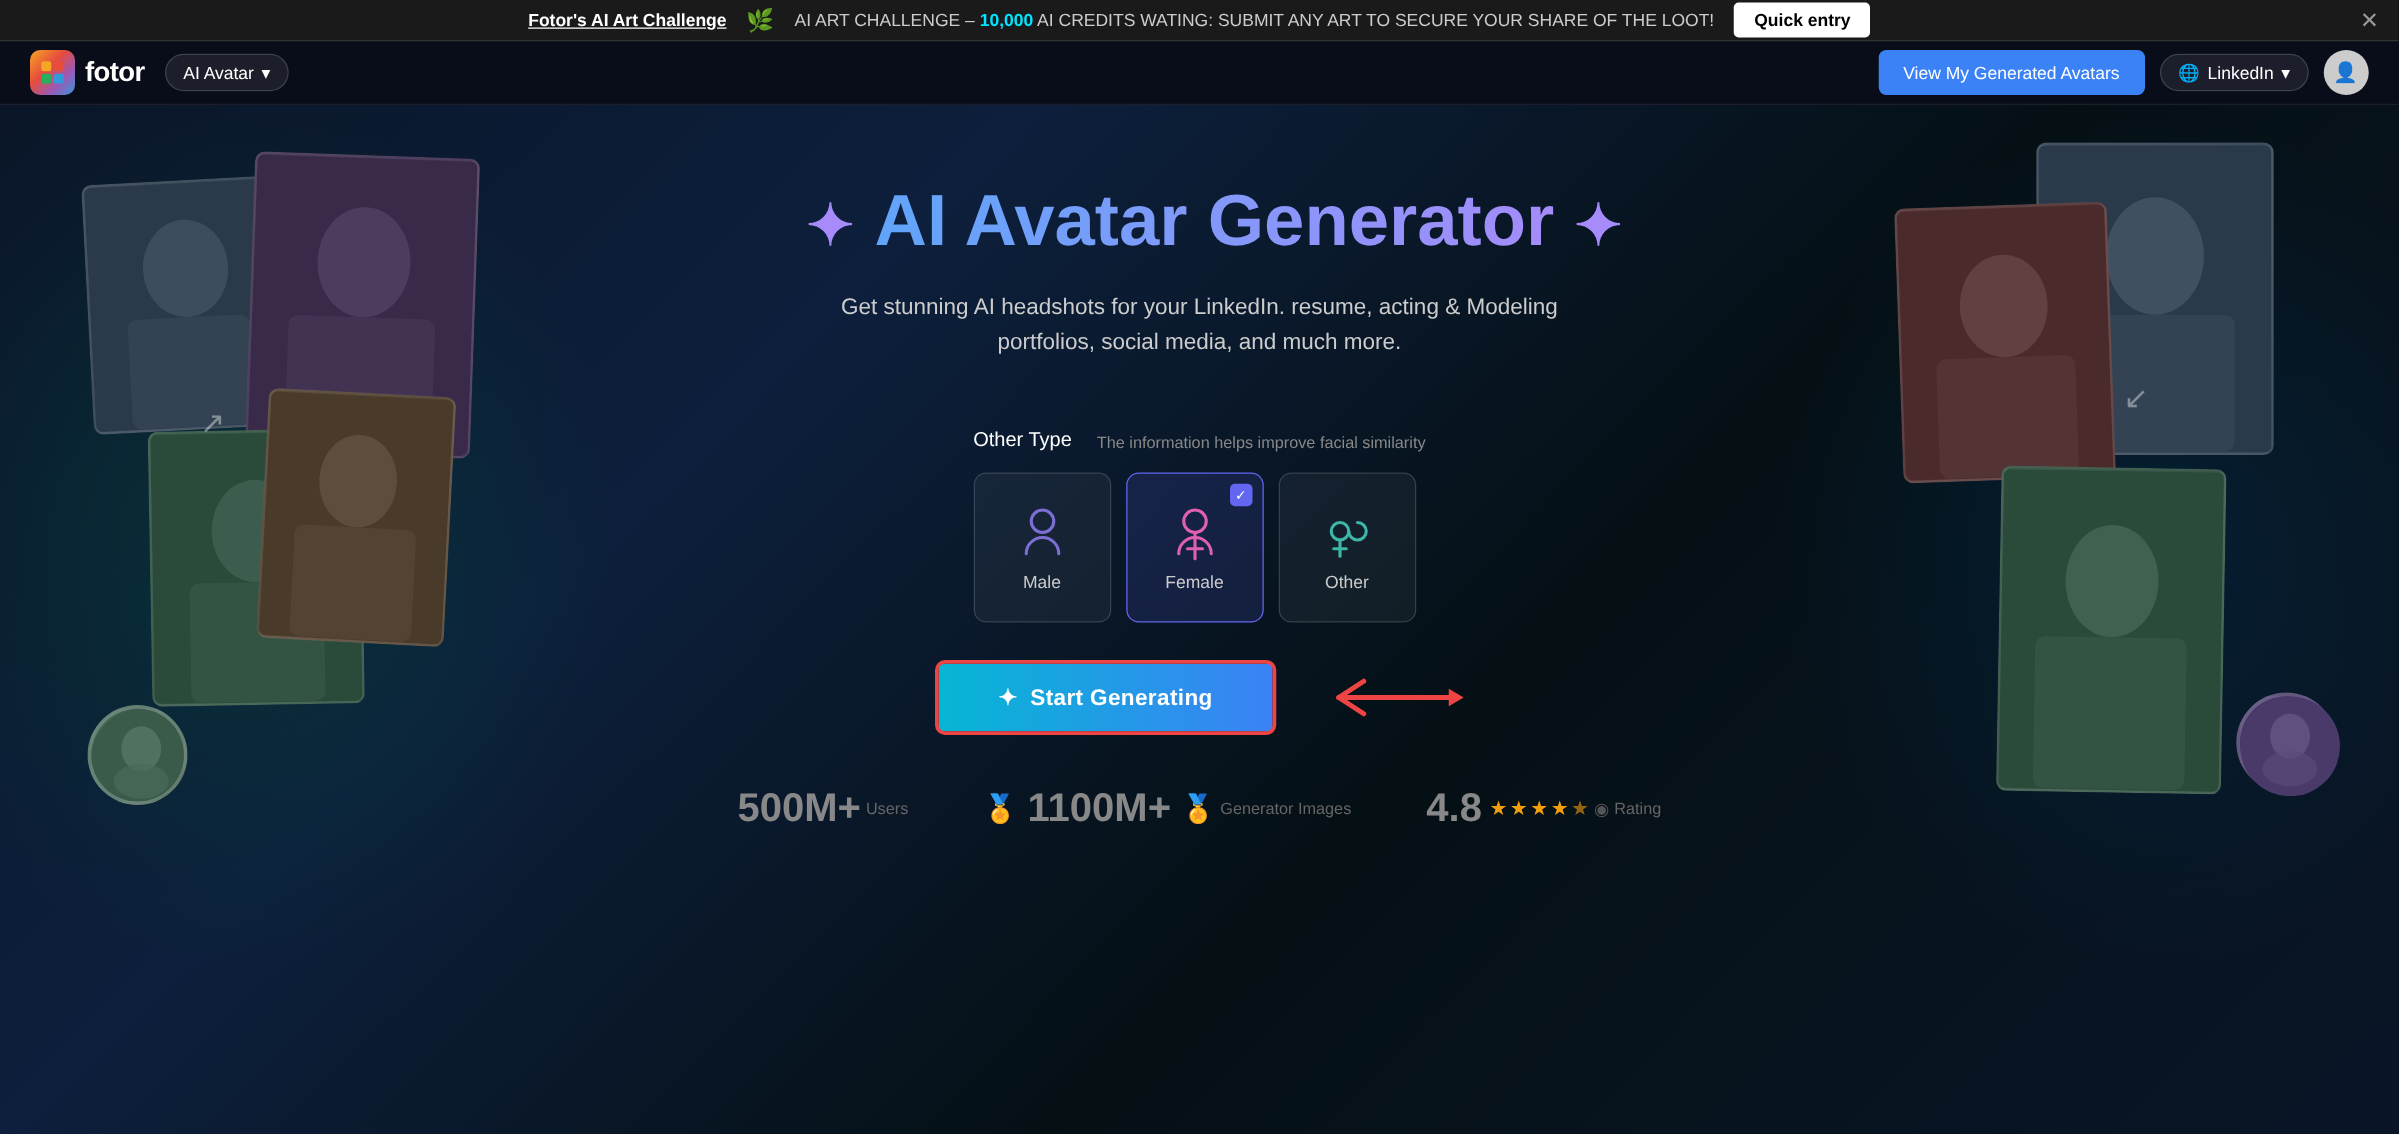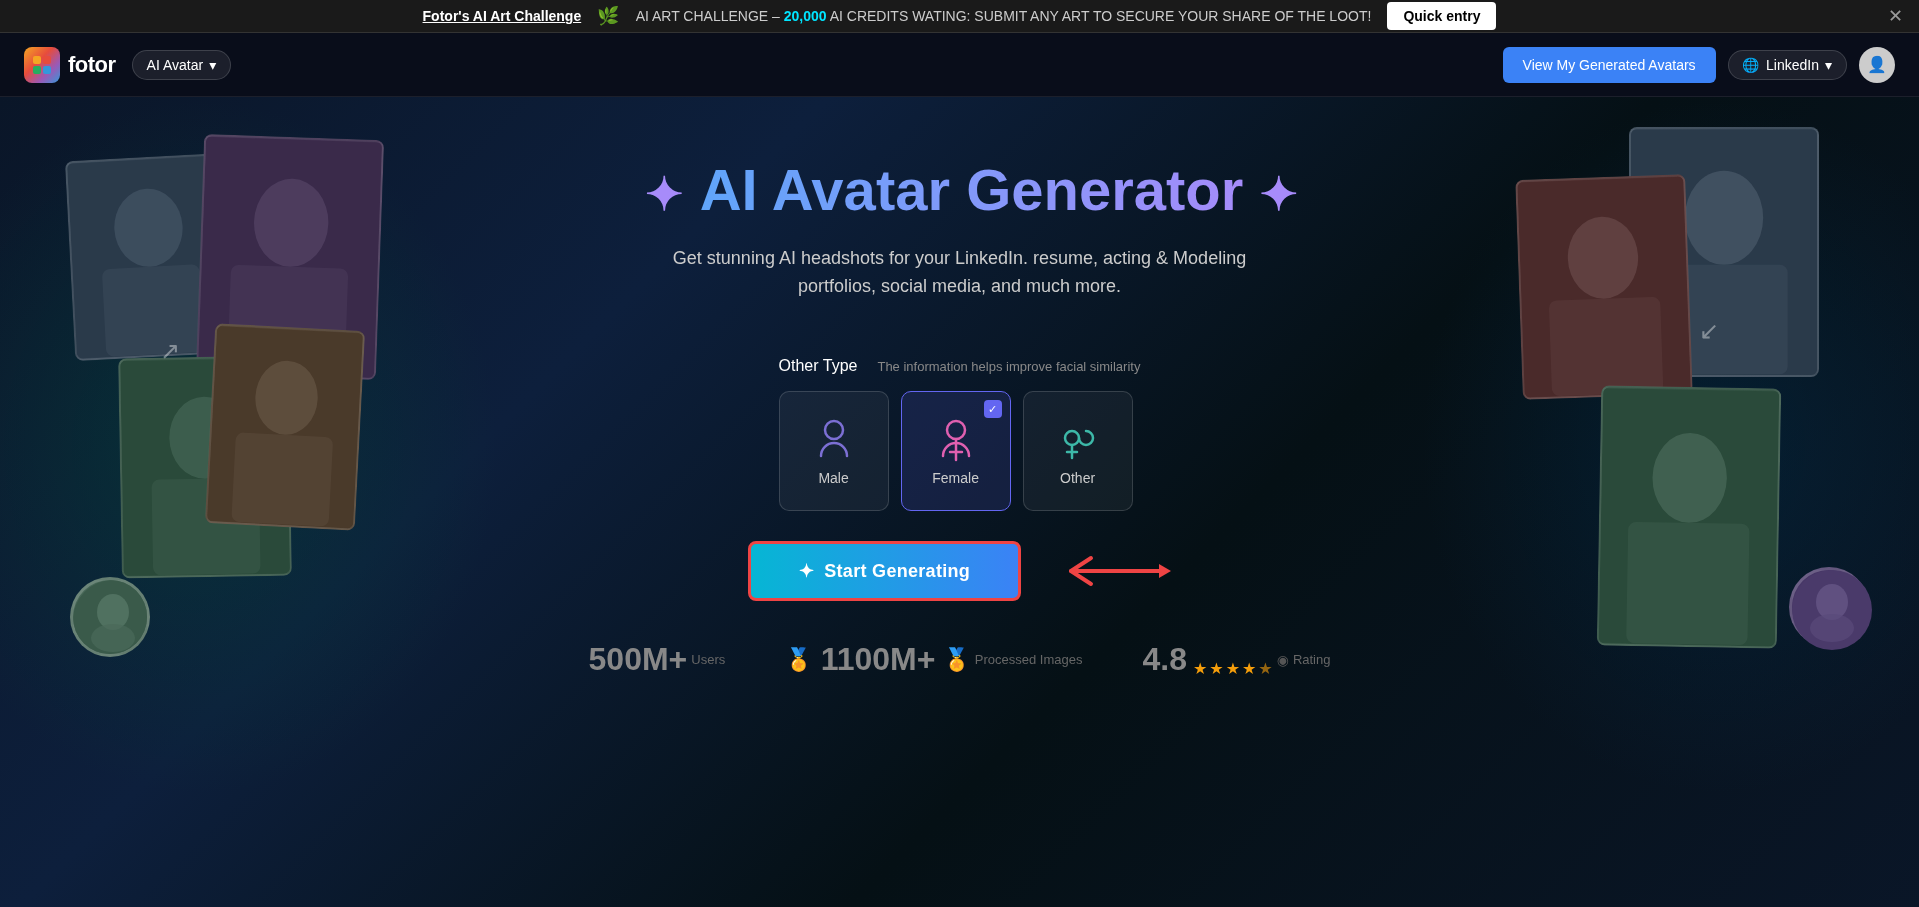--- a/index.html
+++ b/index.html
@@ -63,21 +63,21 @@
       background: none;
       border: none;
       font-size: 18px;
       cursor: pointer;
     }
 
     
     .header {
       background: rgba(10, 14, 26, 0.95);
       width: 100%;
-      height: 64px;
+      height: 51px;
       display: flex;
       align-items: center;
       justify-content: space-between;
       padding: 0 24px;
       border-bottom: 1px solid rgba(255,255,255,0.08);
     }
     .header-left {
       display: flex;
       align-items: center;
       gap: 16px;
@@ -485,32 +485,32 @@
     .star {
       color: #f59e0b;
       font-size: 16px;
     }
     .star-half {
       color: #f59e0b;
       font-size: 16px;
     }
     .rating-with-icon {
       display: flex;
-      align-items: flex-end;
+      align-items: center;
       gap: 6px;
     }
   </style>
 </head>
 <body>
 
 <div class="top-banner">
   <span class="banner-challenge">Fotor's AI Art Challenge</span>
   <span class="banner-leaf">🌿</span>
   <span class="banner-text">
-    AI ART CHALLENGE – <span class="highlight">20,000</span> AI CREDITS WATING: SUBMIT ANY ART TO SECURE YOUR SHARE OF THE LOOT!
+    AI ART CHALLENGE – <span class="highlight">10,000</span> AI CREDITS WATING: SUBMIT ANY ART TO SECURE YOUR SHARE OF THE LOOT!
   </span>
   <button class="quick-entry-btn">Quick entry</button>
   <button class="close-banner">✕</button>
 </div>
 
 <div class="header">
   <div class="header-left">
     <div class="logo">
       <div class="logo-icon">
         <svg width="22" height="22" viewBox="0 0 22 22">
@@ -683,21 +683,21 @@
         <span class="stat-number">500M+</span>
         <span class="stat-label">Users</span>
       </div>
 
       <div class="stat-item">
         <div class="stat-with-icon">
           <span class="laurel">🏅</span>
           <span class="stat-number">1100M+</span>
           <span class="laurel">🏅</span>
         </div>
-        <span class="stat-label">Processed Images</span>
+        <span class="stat-label">Generator Images</span>
       </div>
 
       <div class="stat-item">
         <div class="rating-with-icon">
           <span class="stat-number">4.8</span>
           <div class="stars">
             <span class="star">★</span>
             <span class="star">★</span>
             <span class="star">★</span>
             <span class="star">★</span>

